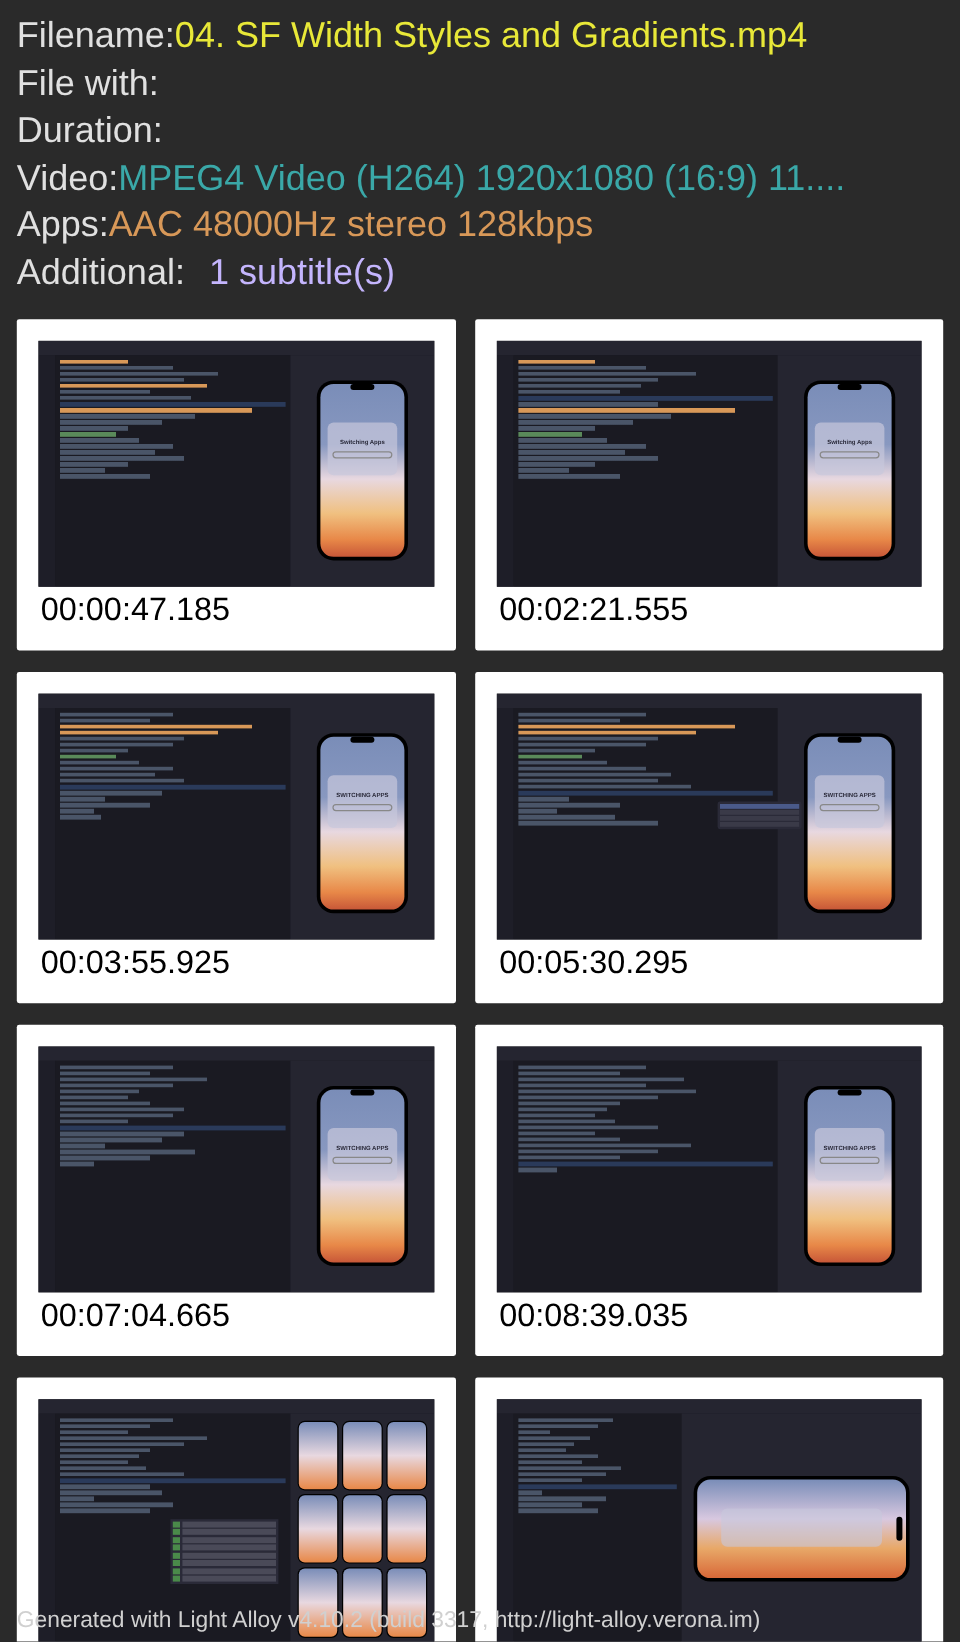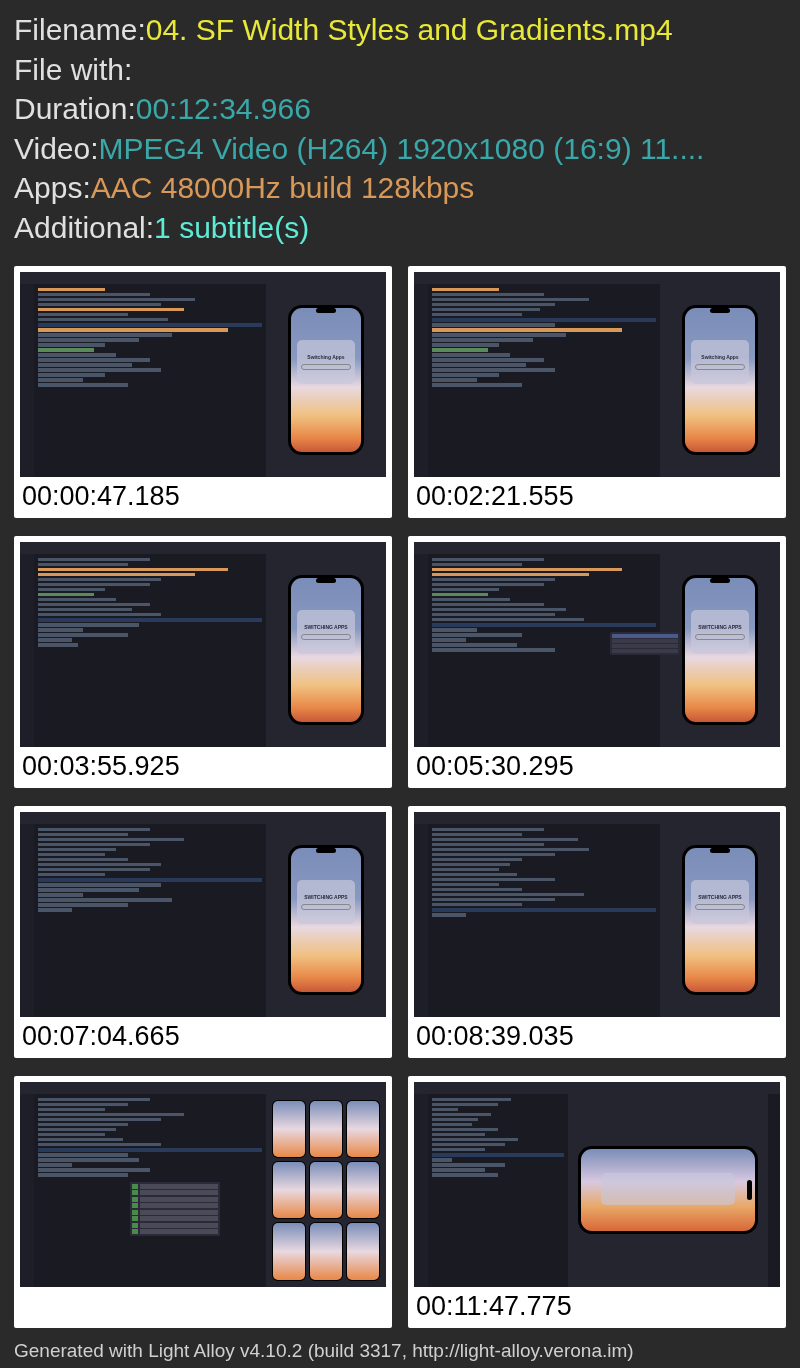--- a/index.html
+++ b/index.html
@@ -18,33 +18,33 @@
     font-size: 30px;
     line-height: 1.32;
     display: flex;
     flex-wrap: nowrap;
     white-space: nowrap;
   }
   .label { color: #e0e0e0; }
   .val-yellow { color: #e8e838; }
   .val-teal { color: #3aa8a8; }
   .val-orange { color: #d89858; }
-  .val-purple { color: #5eead4; }
+  .val-purple { color: #c4b5fd; margin-left: 20px; }
   .val-video { color: #3aa8a8; overflow: hidden; text-overflow: clip; }
 
   .grid {
     display: grid;
     grid-template-columns: 1fr 1fr;
     gap: 18px 16px;
     padding: 10px 14px;
   }
   .thumb-card {
     background: #ffffff;
     border-radius: 2px;
-    padding: 6px;
+    padding: 18px;
   }
   .thumb-img {
     width: 100%;
     height: 205px;
     background: #1a1a22;
     position: relative;
     overflow: hidden;
   }
   .thumb-ts {
     color: #000;
@@ -255,29 +255,28 @@
 <div class="header">
   <div class="header-row">
     <span class="label">Filename: </span>
     <span class="val-yellow">04. SF Width Styles and Gradients.mp4</span>
   </div>
   <div class="header-row">
     <span class="label">File with: </span>
   </div>
   <div class="header-row">
     <span class="label">Duration: </span>
-    <span class="val-teal">00:12:34.966</span>
   </div>
   <div class="header-row">
     <span class="label">Video: </span>
     <span class="val-video">MPEG4 Video (H264) 1920x1080 (16:9) 11....</span>
   </div>
   <div class="header-row">
     <span class="label">Apps: </span>
-    <span class="val-orange">AAC 48000Hz build 128kbps</span>
+    <span class="val-orange">AAC 48000Hz stereo 128kbps</span>
   </div>
   <div class="header-row">
     <span class="label">Additional: </span>
     <span class="val-purple">1 subtitle(s)</span>
   </div>
 </div>
 
 <div class="grid">
 
   <div class="thumb-card">

